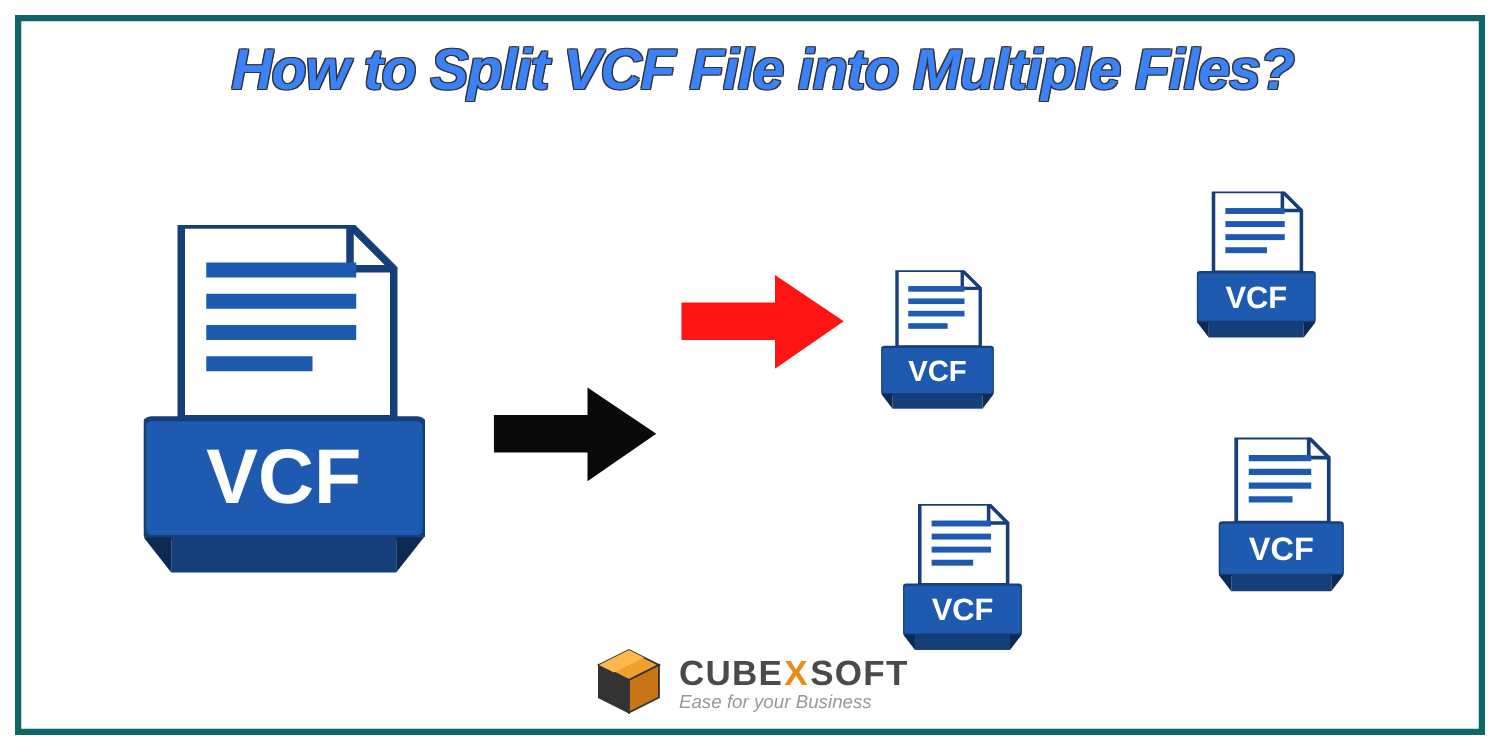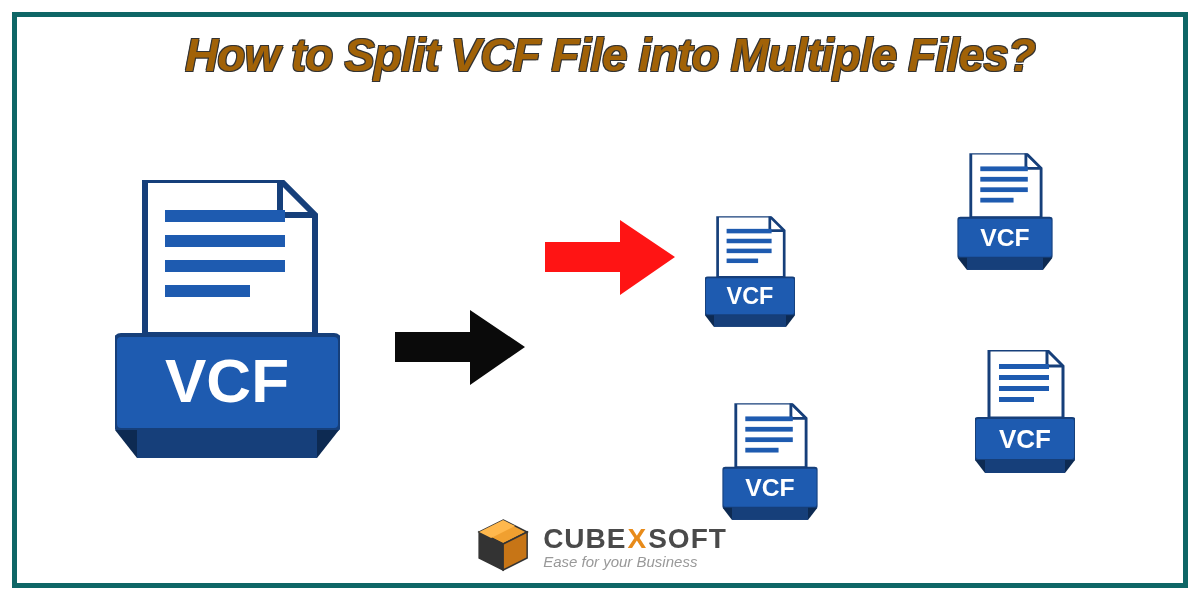--- a/index.html
+++ b/index.html
@@ -1,19 +1,19 @@
 <!DOCTYPE html>
 <html><head>
 <meta charset="utf-8">
 <style>
 * { margin: 0; padding: 0; box-sizing: border-box; }
 body { width: 1200px; height: 600px; background: #000; overflow: hidden; font-family: Arial, sans-serif; }
 .frame { width: 1200px; height: 600px; background: #fff; position: relative; }
 .inner-border { position: absolute; top: 12px; left: 12px; right: 12px; bottom: 12px; border: 5px solid #0e6666; background: #fff; }
-.title { position: absolute; top: 28px; left: 0; right: 0; text-align: center; font-size: 46px; font-weight: 900; font-style: italic; color: #a16207; text-shadow: -1px -1px 0 #333, 1px -1px 0 #333, -1px 1px 0 #333, 1px 1px 0 #333; letter-spacing: -1px; font-stretch: condensed; margin-left: 20px; }
+.title { position: absolute; top: 28px; left: 0; right: 0; text-align: center; font-size: 46px; font-weight: 900; font-style: italic; color: #3b82f6; text-shadow: -1px -1px 0 #333, 1px -1px 0 #333, -1px 1px 0 #333, 1px 1px 0 #333; letter-spacing: -1px; font-stretch: condensed; margin-left: 20px; }
 .big-icon { position: absolute; left: 115px; top: 180px; width: 225px; height: 280px; }
 .small-icon { position: absolute; width: 100px; height: 125px; }
 .small-icon.p1 { left: 700px; top: 210px; transform: scale(0.9); }
 .small-icon.p2 { left: 955px; top: 150px; transform: scale(0.95); }
 .small-icon.p3 { left: 720px; top: 400px; transform: scale(0.95); }
 .small-icon.p4 { left: 975px; top: 350px; }
 .arrow { position: absolute; }
 .arrow.black { left: 395px; top: 310px; }
 .arrow.red { left: 545px; top: 220px; }
 .logo-wrap { position: absolute; left: 50%; transform: translateX(-50%); bottom: 24px; display: flex; align-items: center; gap: 10px; }

